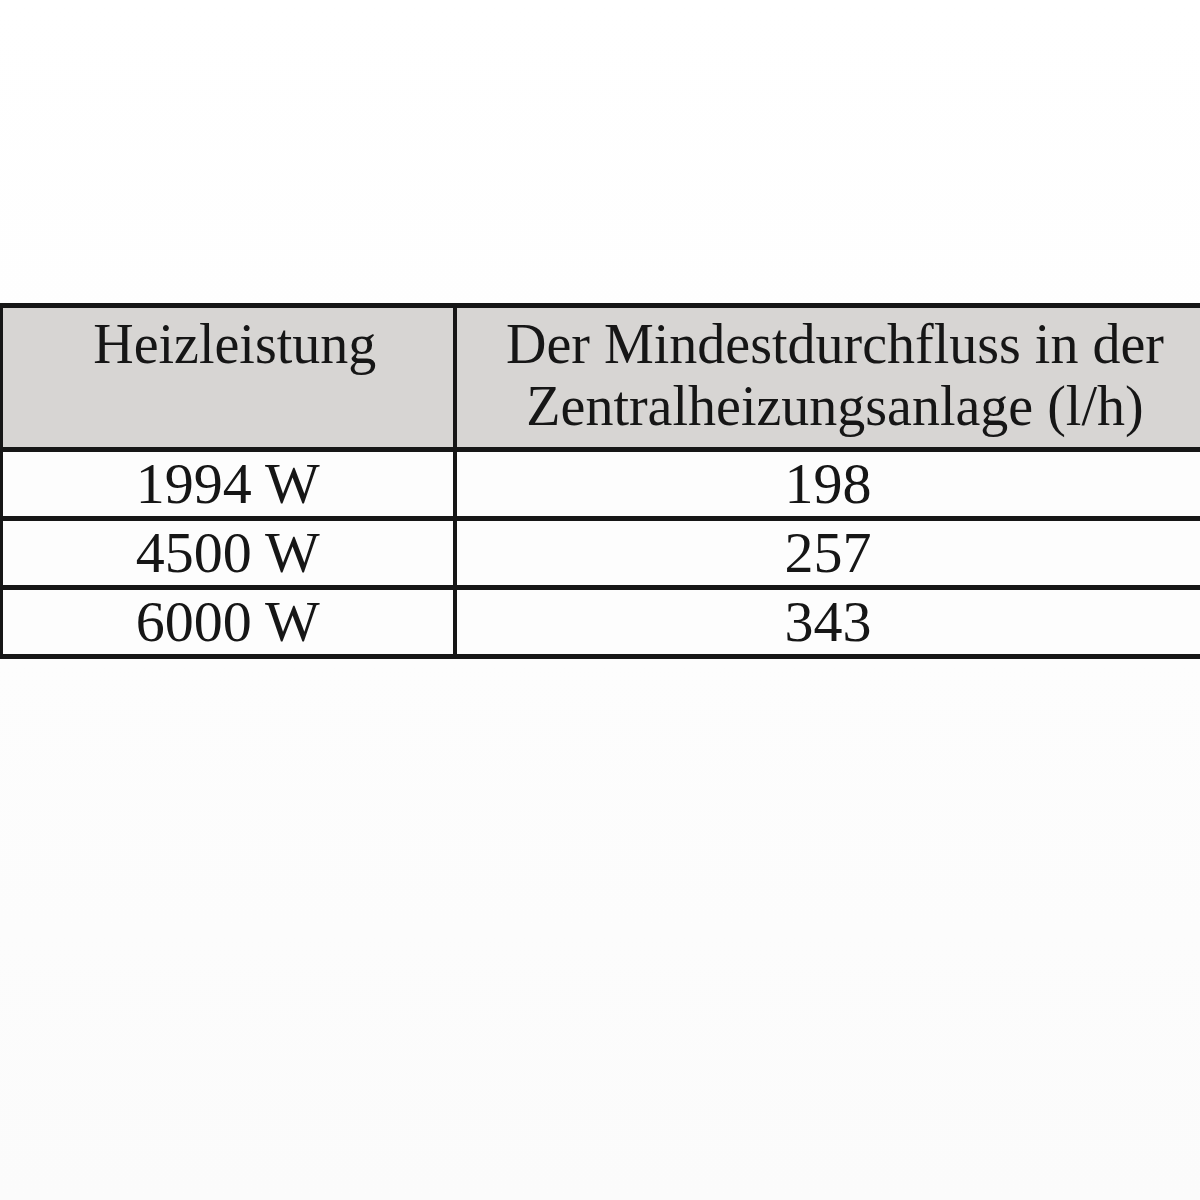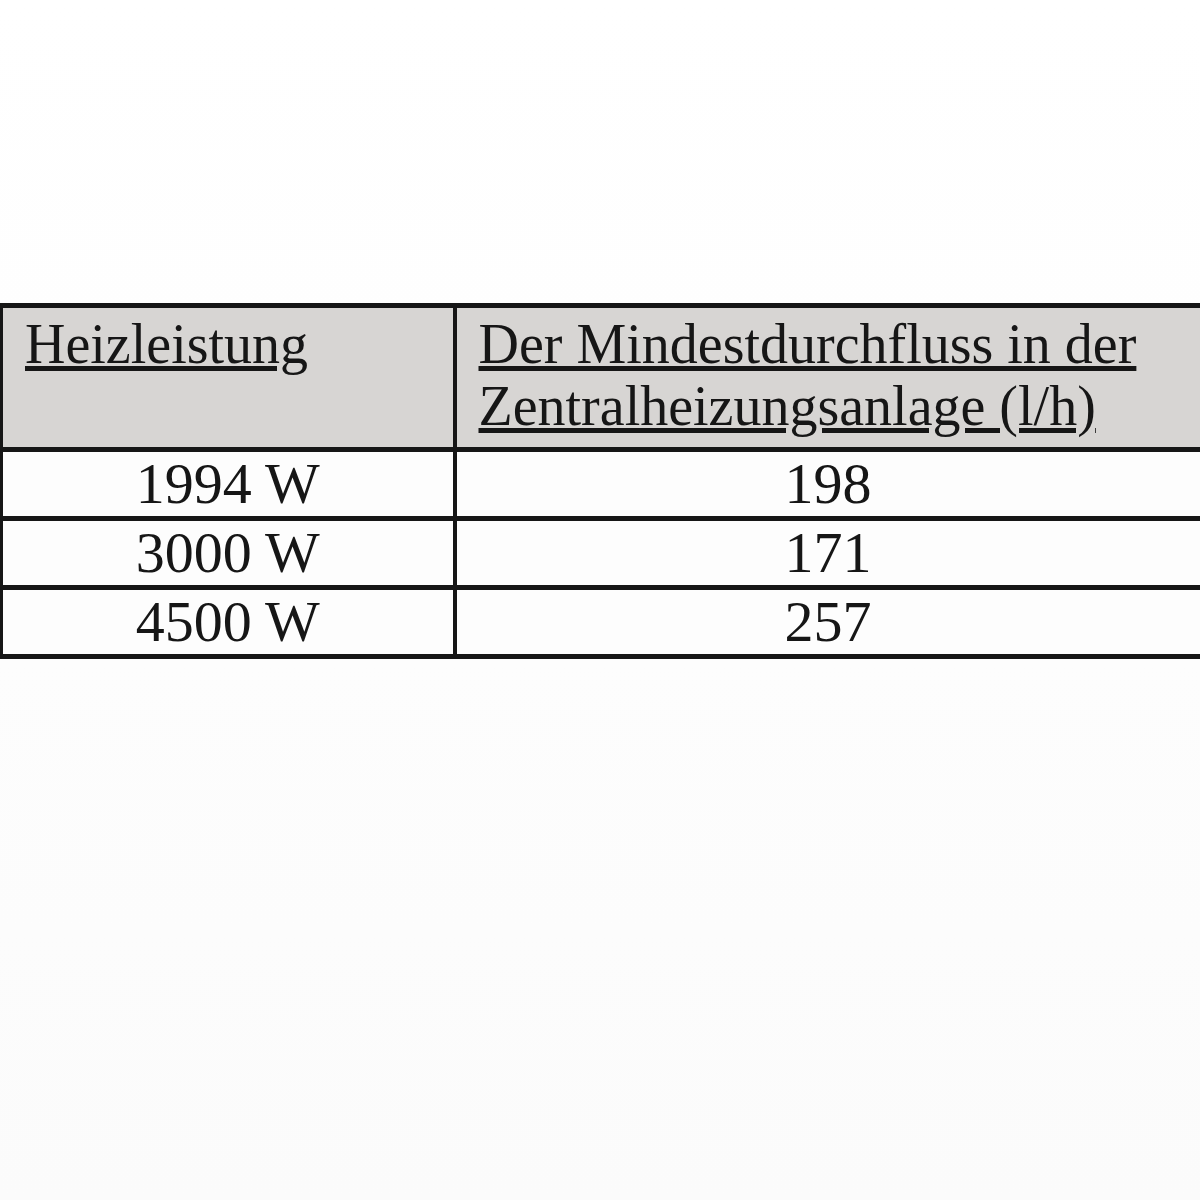--- a/index.html
+++ b/index.html
@@ -33,26 +33,25 @@
     border-right: 4px solid #161616;
   }
   col.col-power { width: 453px; }
   col.col-flow  { width: 747px; }
 
   th {
     background: #d7d5d3;
     font-weight: normal;
     font-size: 56px;
     line-height: 1.1;
-    text-align: left;
+    text-align: center;
     vertical-align: top;
     padding: 6px 8px 8px 22px;
     height: 125px;
     border-bottom: 5px solid #161616;
-    text-decoration: underline;
   }
   td {
     font-size: 58px;
     line-height: 1;
     text-align: center;
     vertical-align: middle;
     height: 64px;
     padding: 0;
     border-top: 5px solid #161616;
     border-bottom: 5px solid #161616;
@@ -76,22 +75,22 @@
         <th>Heizleistung</th>
         <th class="vline">Der Mindestdurchfluss in der Zentralheizungsanlage (l/h)</th>
       </tr>
     </thead>
     <tbody>
       <tr>
         <td>1994 W</td>
         <td class="vline">198</td>
       </tr>
       <tr>
-        <td>3000 W</td>
-        <td class="vline">171</td>
+        <td>4500 W</td>
+        <td class="vline">257</td>
       </tr>
       <tr>
-        <td>4500 W</td>
-        <td class="vline">257</td>
+        <td>6000 W</td>
+        <td class="vline">343</td>
       </tr>
     </tbody>
   </table>
 </div>
 
 </body></html>

